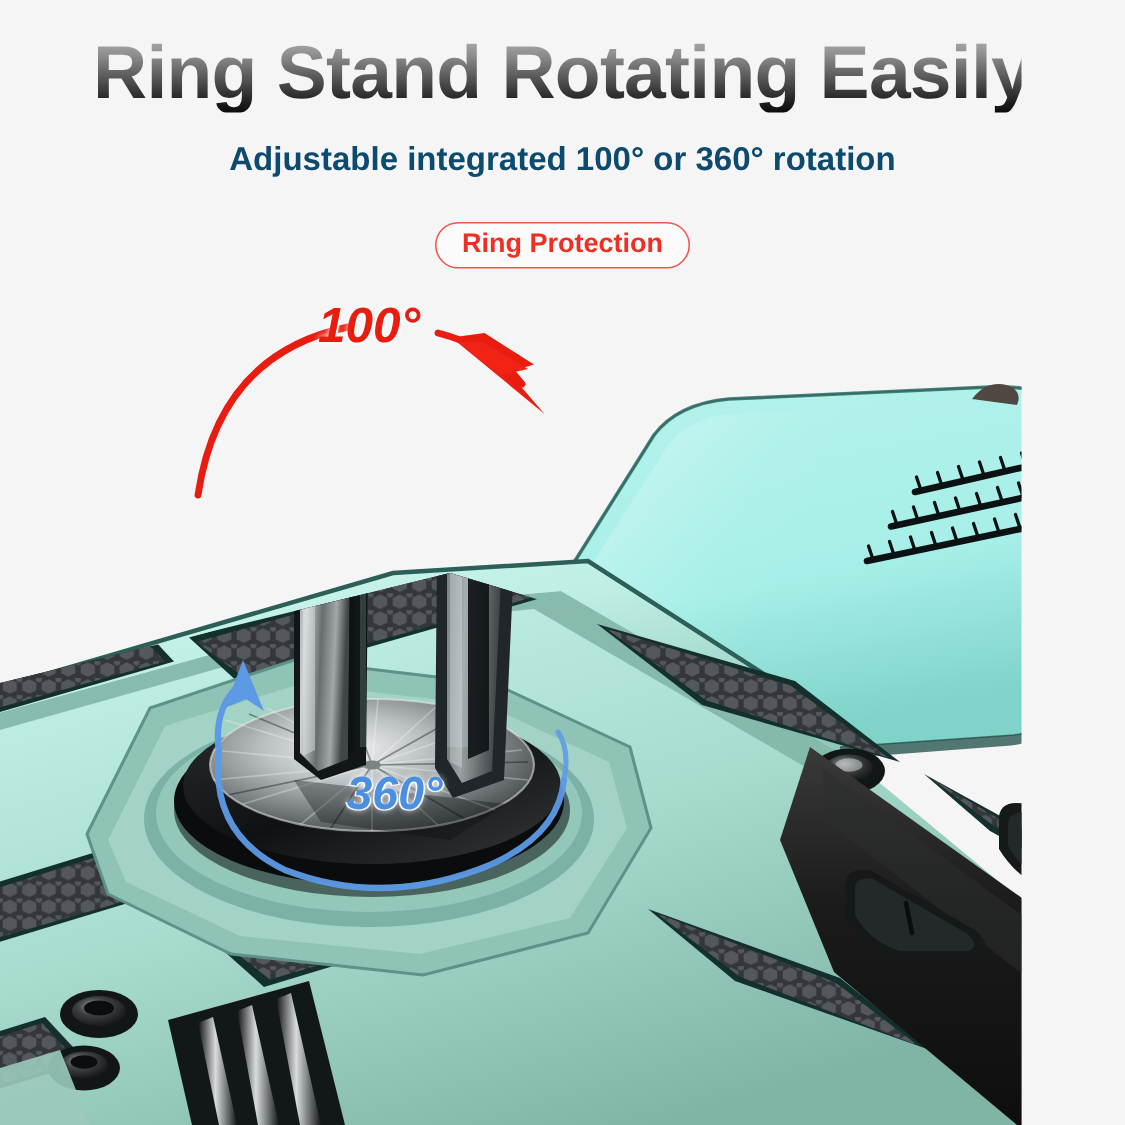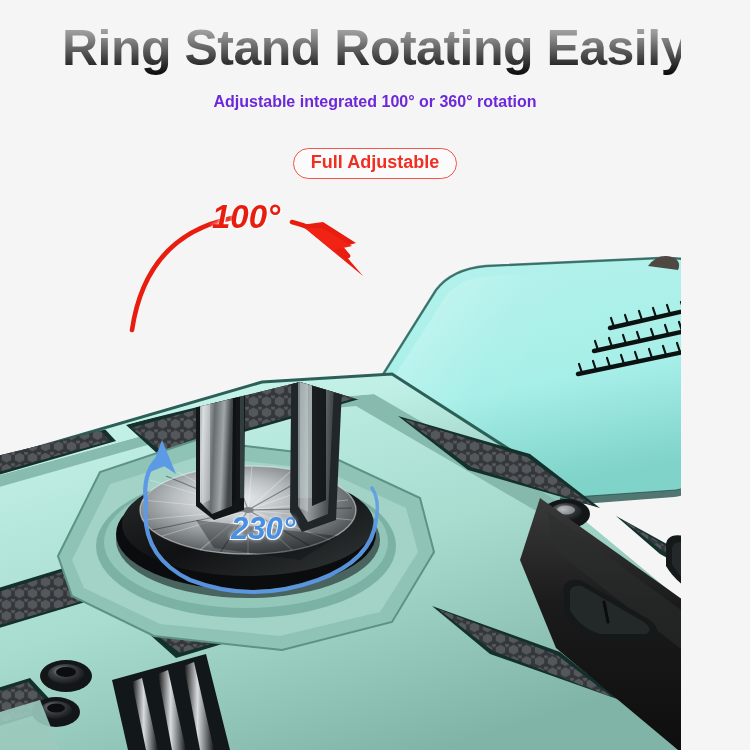--- a/index.html
+++ b/index.html
@@ -16,21 +16,21 @@
   .headline{
     position:absolute;left:0;top:22px;width:750px;text-align:center;
     font-size:50px;font-weight:bold;letter-spacing:-0.5px;
     background:linear-gradient(180deg,#b9b9b9 0%,#8d8d8d 28%,#5a5a5a 55%,#1d1d1d 88%,#0b0b0b 100%);
     -webkit-background-clip:text;background-clip:text;
     color:transparent;-webkit-text-fill-color:transparent;
     line-height:1.05;white-space:nowrap;
   }
   .subline{
     position:absolute;left:0;top:93px;width:750px;text-align:center;
-    font-size:16px;font-weight:bold;color:#6d28d9;white-space:nowrap;
+    font-size:22px;font-weight:bold;color:#0c4a6e;white-space:nowrap;
   }
   .badge-wrap{position:absolute;left:0;top:148px;width:750px;text-align:center;}
   .badge{
     display:inline-block;padding:3px 17px 5px;
     border:1.6px solid #f3534a;border-radius:16px;
     color:#f02e22;font-size:18px;font-weight:bold;
     background:#fbfbfb;white-space:nowrap;
   }
 
   
@@ -382,19 +382,19 @@
       <path d="M146,502 Q140,556 190,580 Q252,604 318,580 Q372,560 376,520" fill="none" stroke="#5c9ae6" stroke-width="4.2" stroke-linecap="round" opacity="0.95"></path>
       <path d="M146,502 Q142,474 158,458" fill="none" stroke="#5c9ae6" stroke-width="4.2" stroke-linecap="round"></path>
       <polygon points="162,440 176,474 164,466 150,472" fill="#5c9ae6"></polygon>
       <path d="M376,520 Q380,500 372,488" fill="none" stroke="#5c9ae6" stroke-width="3.4" stroke-linecap="round" opacity="0.85"></path>
     </g>
   </svg>
 
   <div class="headline">Ring Stand Rotating Easily</div>
   <div class="subline">Adjustable integrated 100° or 360° rotation</div>
   <div class="badge-wrap">
-    <span class="badge">Full Adjustable</span>
+    <span class="badge">Ring Protection</span>
   </div>
 
   <div class="ann-100">100°</div>
-  <div class="ann-360">230°</div>
+  <div class="ann-360">360°</div>
 
 </div>
 
 </body></html>

